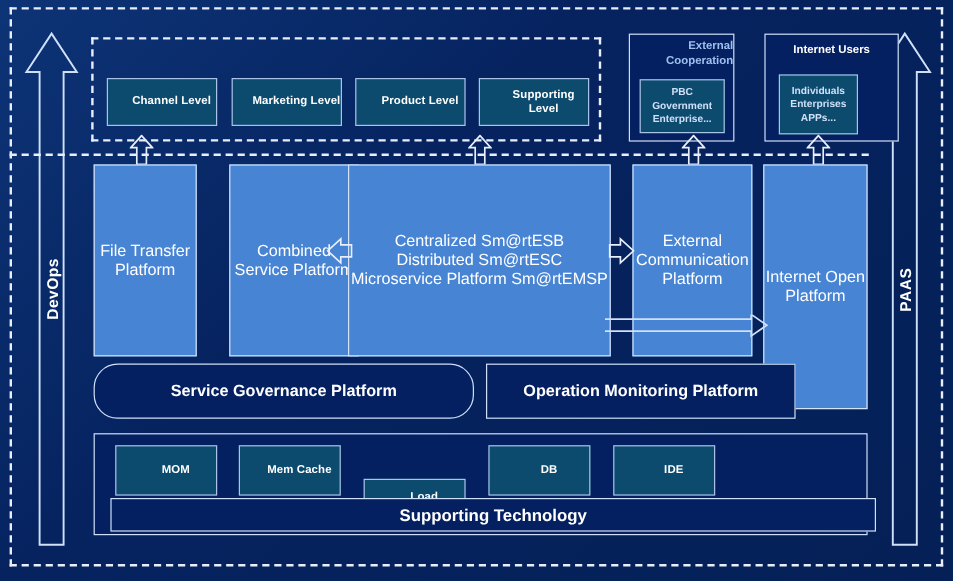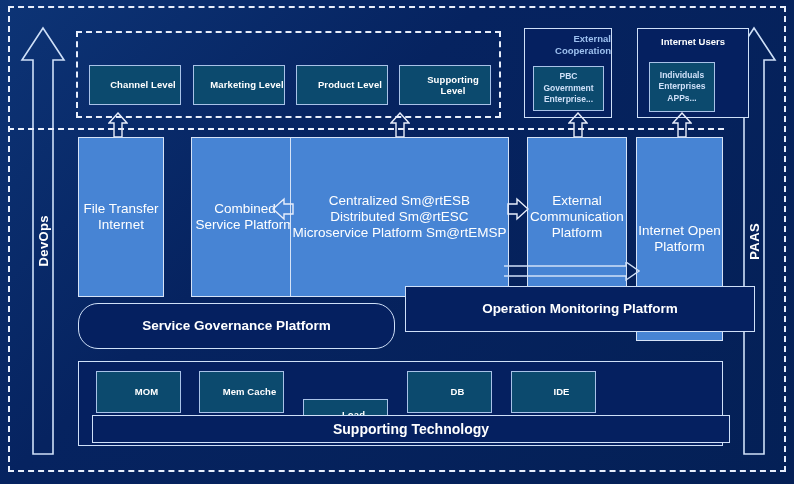--- a/index.html
+++ b/index.html
@@ -183,21 +183,21 @@
       <polygon points="10,1 19,11 14,11 14,25 6,25 6,11 1,11" fill="none" stroke="#e8eefb" stroke-width="1.4"></polygon>
     </svg>
   </div>
   <div class="up-arrow-small" style="left:672px; top:112px; width:20px; height:26px;">
     <svg width="20" height="26" viewBox="0 0 20 26" xmlns="http://www.w3.org/2000/svg">
       <polygon points="10,1 19,11 14,11 14,25 6,25 6,11 1,11" fill="none" stroke="#e8eefb" stroke-width="1.4"></polygon>
     </svg>
   </div>
 
   <div class="box blue-box" style="left:78px; top:137px; width:86px; height:160px;">
-    <span style="white-space:pre-line;">File Transfer Internet</span>
+    <span style="white-space:pre-line;">File Transfer Platform</span>
   </div>
 
   <div class="box blue-box" style="left:191px; top:137px; width:108px; height:160px;">
     <span style="white-space:pre-line;">Combined Service Platform</span>
   </div>
 
   <div class="box blue-box" style="left:527px; top:137px; width:100px; height:160px;">
     <span style="white-space:pre-line;">External Communication Platform</span>
   </div>
 
@@ -225,21 +225,21 @@
 
   <div class="flow-arrow" style="left:504px; top:262px; width:136px; height:22px;">
     <svg width="136" height="22" viewBox="0 0 136 22" xmlns="http://www.w3.org/2000/svg">
       <polyline points="0,4 122,4 122,0 135,9 122,18 122,14 0,14" fill="none" stroke="#cfe0f8" stroke-width="1.4"></polyline>
     </svg>
   </div>
 
   <div class="box navy-box-bright lbl-med" style="left:78px; top:303px; width:317px; height:46px; font-size:13.5px;border-radius:20px;">
     <span>Service Governance Platform</span>
   </div>
-  <div class="box navy-box-bright lbl-med" style="left:405px; top:286px; width:350px; height:46px; font-size:13.5px;">
+  <div class="box navy-box-bright lbl-med" style="left:405px; top:303px; width:258px; height:46px; font-size:13.5px;">
     <span>Operation Monitoring Platform</span>
   </div>
 
   <div class="box navy-box-bright" style="left:78px; top:361px; width:645px; height:85px;"></div>
 
   <div class="box navy-box lbl-small" style="left:96px; top:371px; width:85px; height:42px;">
     <span>MOM</span>
   </div>
   <div class="box navy-box lbl-small" style="left:199px; top:371px; width:85px; height:42px;">
     <span style="white-space:pre-line;">Mem Cache</span>

